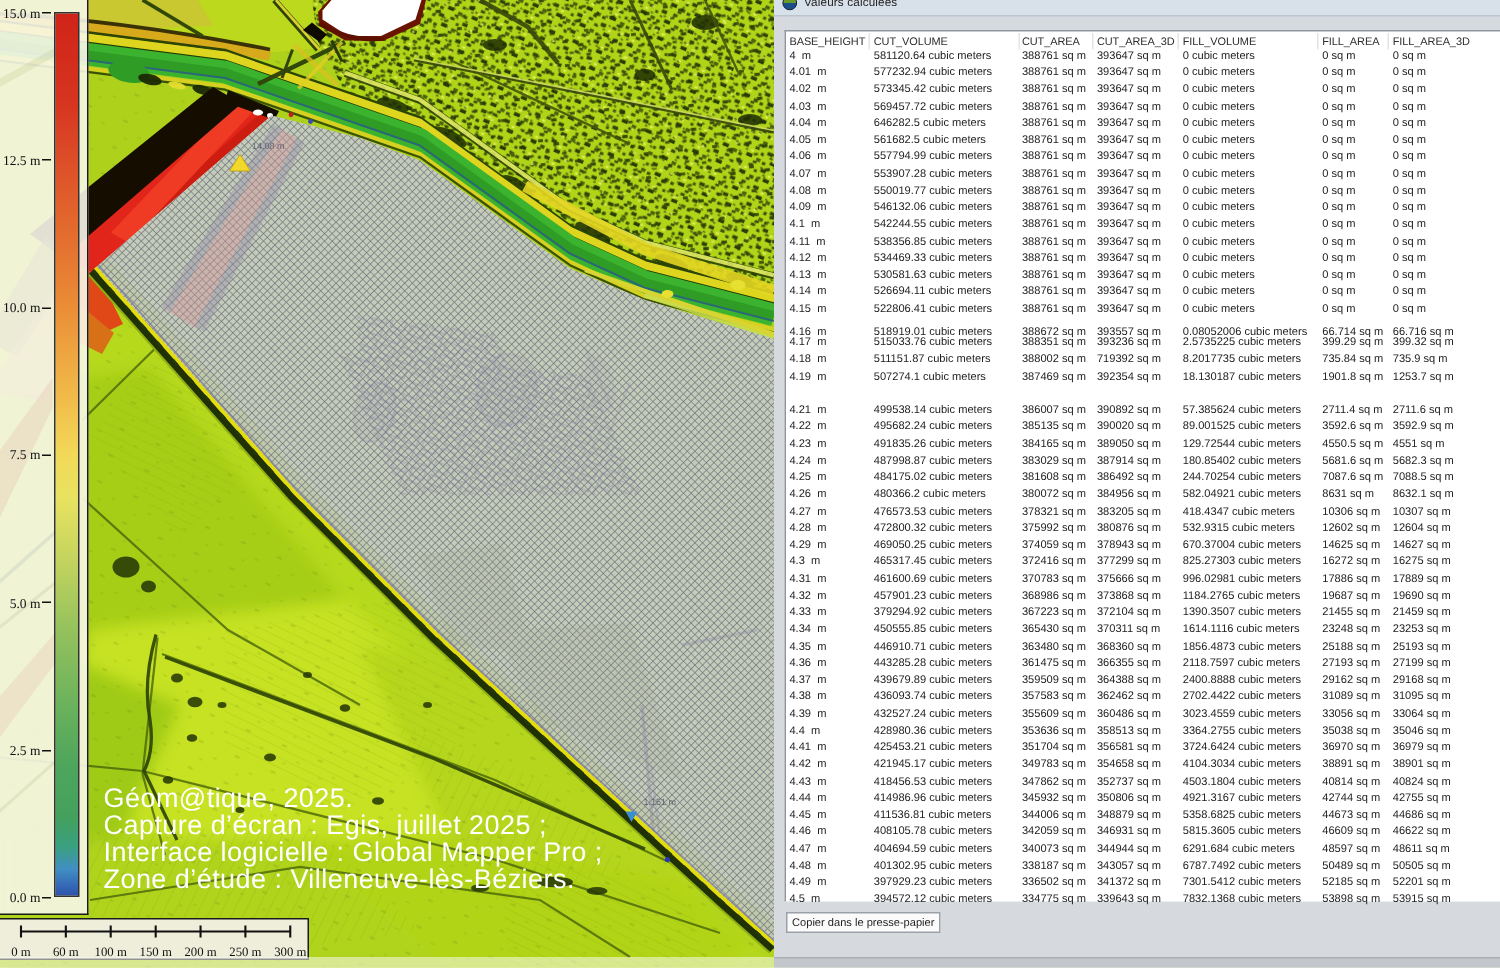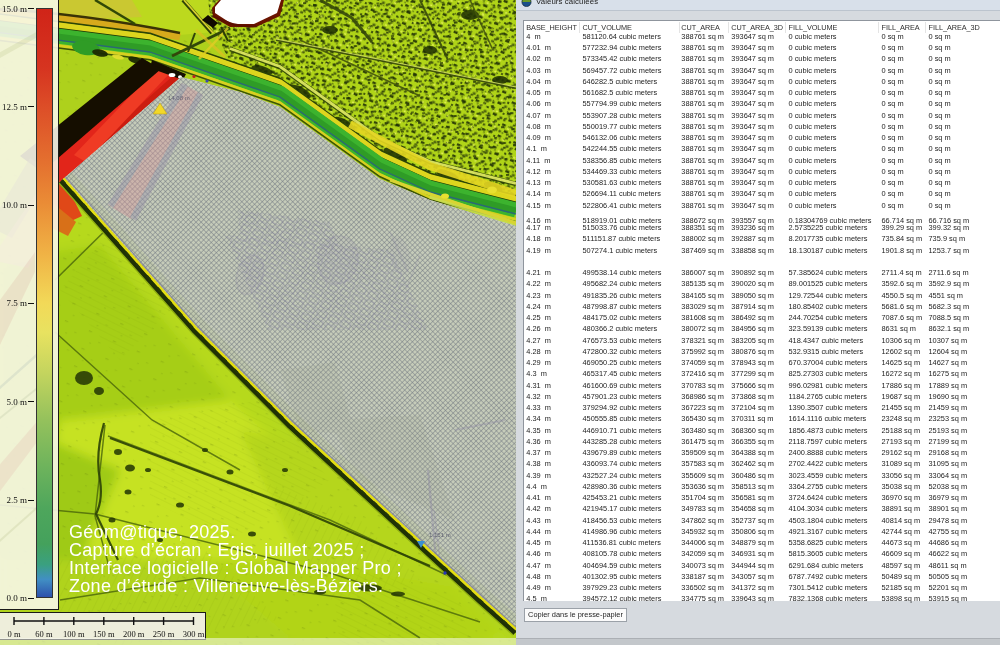--- a/index.html
+++ b/index.html
@@ -517,47 +517,47 @@
           <span style="left:207.3px">393647 sq m</span>
           <span style="left:264.5px">0 cubic meters</span>
           <span style="left:357.5px">0 sq m</span>
           <span style="left:404.5px">0 sq m</span>
         </div>
 <div class="tr" style="top:194px">
           <span style="left:2.3px">4.16&nbsp;&nbsp;m</span>
           <span style="left:58.5px">518919.01 cubic meters</span>
           <span style="left:157.3px">388672 sq m</span>
           <span style="left:207.3px">393557 sq m</span>
-          <span style="left:264.5px">0.18304769 cubic meters</span>
+          <span style="left:264.5px">0.08052006 cubic meters</span>
           <span style="left:357.5px">66.714 sq m</span>
           <span style="left:404.5px">66.716 sq m</span>
         </div>
 <div class="tr" style="top:201.15px">
           <span style="left:2.3px">4.17&nbsp;&nbsp;m</span>
           <span style="left:58.5px">515033.76 cubic meters</span>
           <span style="left:157.3px">388351 sq m</span>
           <span style="left:207.3px">393236 sq m</span>
           <span style="left:264.5px">2.5735225 cubic meters</span>
           <span style="left:357.5px">399.29 sq m</span>
           <span style="left:404.5px">399.32 sq m</span>
         </div>
 <div class="tr" style="top:212.40px">
           <span style="left:2.3px">4.18&nbsp;&nbsp;m</span>
           <span style="left:58.5px">511151.87 cubic meters</span>
           <span style="left:157.3px">388002 sq m</span>
-          <span style="left:207.3px">392887 sq m</span>
+          <span style="left:207.3px">719392 sq m</span>
           <span style="left:264.5px">8.2017735 cubic meters</span>
           <span style="left:357.5px">735.84 sq m</span>
           <span style="left:404.5px">735.9 sq m</span>
         </div>
 <div class="tr" style="top:223.65px">
           <span style="left:2.3px">4.19&nbsp;&nbsp;m</span>
           <span style="left:58.5px">507274.1 cubic meters</span>
           <span style="left:157.3px">387469 sq m</span>
-          <span style="left:207.3px">338858 sq m</span>
+          <span style="left:207.3px">392354 sq m</span>
           <span style="left:264.5px">18.130187 cubic meters</span>
           <span style="left:357.5px">1901.8 sq m</span>
           <span style="left:404.5px">1253.7 sq m</span>
         </div>
 <div class="tr" style="top:246.15px">
           <span style="left:2.3px">4.21&nbsp;&nbsp;m</span>
           <span style="left:58.5px">499538.14 cubic meters</span>
           <span style="left:157.3px">386007 sq m</span>
           <span style="left:207.3px">390892 sq m</span>
           <span style="left:264.5px">57.385624 cubic meters</span>
@@ -598,21 +598,21 @@
           <span style="left:207.3px">386492 sq m</span>
           <span style="left:264.5px">244.70254 cubic meters</span>
           <span style="left:357.5px">7087.6 sq m</span>
           <span style="left:404.5px">7088.5 sq m</span>
         </div>
 <div class="tr" style="top:302.40px">
           <span style="left:2.3px">4.26&nbsp;&nbsp;m</span>
           <span style="left:58.5px">480366.2 cubic meters</span>
           <span style="left:157.3px">380072 sq m</span>
           <span style="left:207.3px">384956 sq m</span>
-          <span style="left:264.5px">323.59139 cubic meters</span>
+          <span style="left:264.5px">582.04921 cubic meters</span>
           <span style="left:357.5px">8631 sq m</span>
           <span style="left:404.5px">8632.1 sq m</span>
         </div>
 <div class="tr" style="top:313.65px">
           <span style="left:2.3px">4.27&nbsp;&nbsp;m</span>
           <span style="left:58.5px">476573.53 cubic meters</span>
           <span style="left:157.3px">378321 sq m</span>
           <span style="left:207.3px">383205 sq m</span>
           <span style="left:264.5px">418.4347 cubic meters</span>
           <span style="left:357.5px">10306 sq m</span>
@@ -726,21 +726,21 @@
           <span style="left:357.5px">33056 sq m</span>
           <span style="left:404.5px">33064 sq m</span>
         </div>
 <div class="tr" style="top:459.90px">
           <span style="left:2.3px">4.4&nbsp;&nbsp;m</span>
           <span style="left:58.5px">428980.36 cubic meters</span>
           <span style="left:157.3px">353636 sq m</span>
           <span style="left:207.3px">358513 sq m</span>
           <span style="left:264.5px">3364.2755 cubic meters</span>
           <span style="left:357.5px">35038 sq m</span>
-          <span style="left:404.5px">52038 sq m</span>
+          <span style="left:404.5px">35046 sq m</span>
         </div>
 <div class="tr" style="top:471.15px">
           <span style="left:2.3px">4.41&nbsp;&nbsp;m</span>
           <span style="left:58.5px">425453.21 cubic meters</span>
           <span style="left:157.3px">351704 sq m</span>
           <span style="left:207.3px">356581 sq m</span>
           <span style="left:264.5px">3724.6424 cubic meters</span>
           <span style="left:357.5px">36970 sq m</span>
           <span style="left:404.5px">36979 sq m</span>
         </div>
@@ -753,21 +753,21 @@
           <span style="left:357.5px">38891 sq m</span>
           <span style="left:404.5px">38901 sq m</span>
         </div>
 <div class="tr" style="top:493.65px">
           <span style="left:2.3px">4.43&nbsp;&nbsp;m</span>
           <span style="left:58.5px">418456.53 cubic meters</span>
           <span style="left:157.3px">347862 sq m</span>
           <span style="left:207.3px">352737 sq m</span>
           <span style="left:264.5px">4503.1804 cubic meters</span>
           <span style="left:357.5px">40814 sq m</span>
-          <span style="left:404.5px">29478 sq m</span>
+          <span style="left:404.5px">40824 sq m</span>
         </div>
 <div class="tr" style="top:504.90px">
           <span style="left:2.3px">4.44&nbsp;&nbsp;m</span>
           <span style="left:58.5px">414986.96 cubic meters</span>
           <span style="left:157.3px">345932 sq m</span>
           <span style="left:207.3px">350806 sq m</span>
           <span style="left:264.5px">4921.3167 cubic meters</span>
           <span style="left:357.5px">42744 sq m</span>
           <span style="left:404.5px">42755 sq m</span>
         </div>

